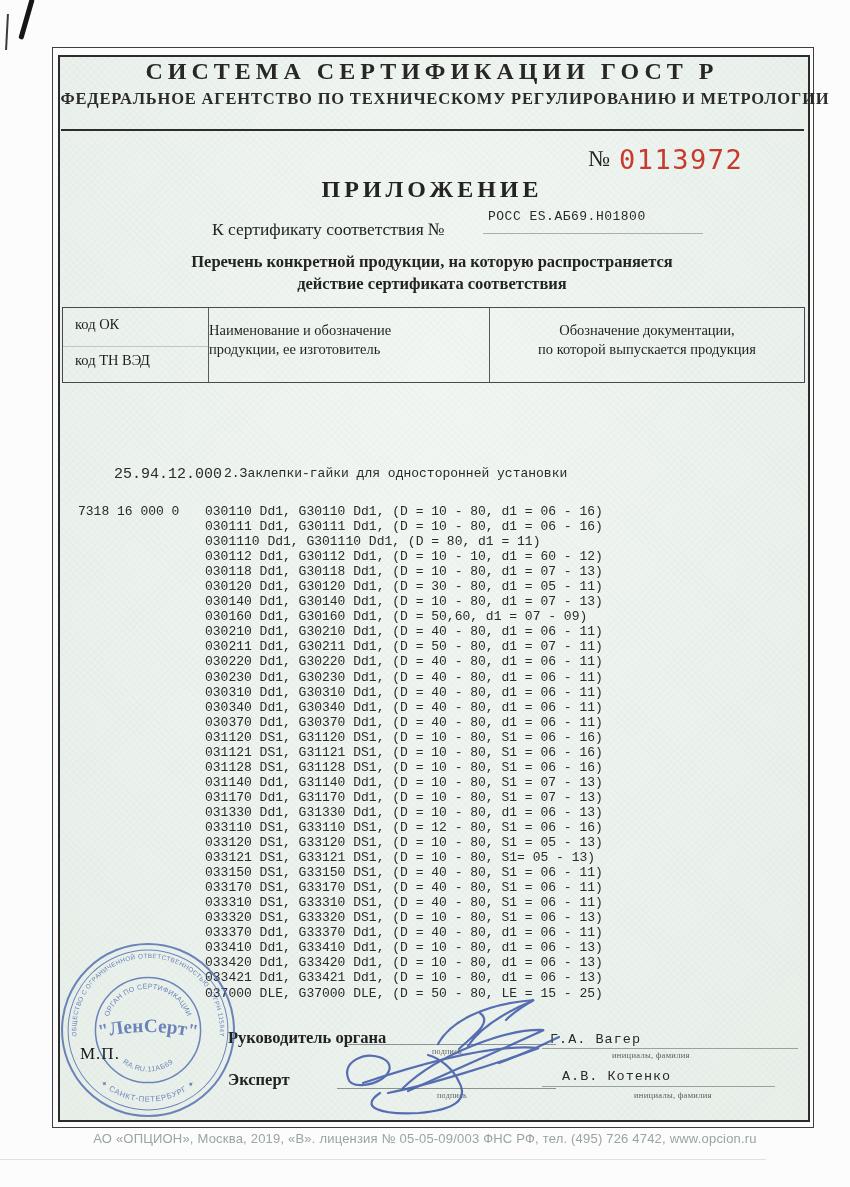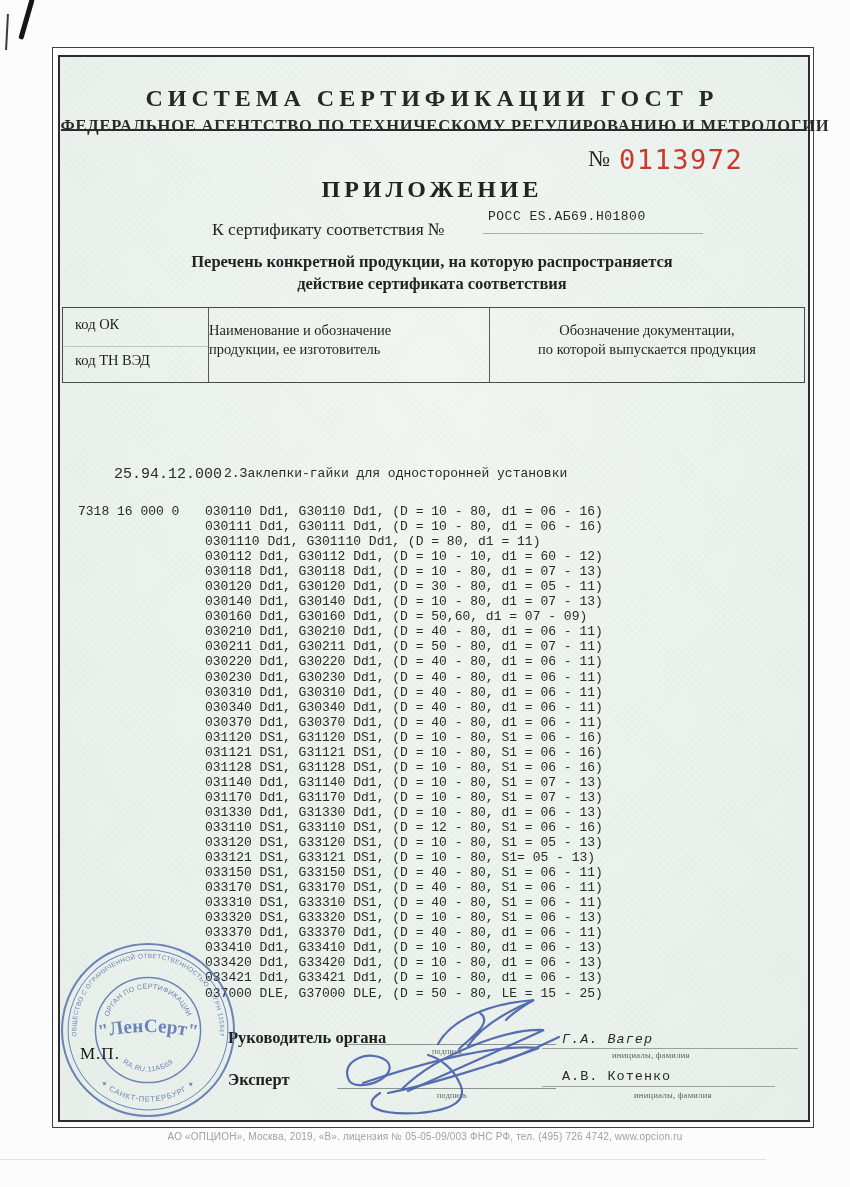--- a/index.html
+++ b/index.html
@@ -11,21 +11,21 @@
   .artifact2{left:6px;top:14px;width:2px;height:36px;background:#3a3a3a;transform:rotate(3deg);}
   
   .frame-outer{left:52px;top:47px;width:760px;height:1079px;border:1.5px solid #3f3f3f;}
   .frame-inner{left:58px;top:55px;width:748px;height:1063px;border:2.5px solid #2c2c2c;
     background:
       repeating-linear-gradient(45deg, rgba(160,190,175,0.06) 0 1px, transparent 1px 5px),
       repeating-linear-gradient(-45deg, rgba(160,190,200,0.05) 0 1px, transparent 1px 5px),
       radial-gradient(ellipse at 50% 30%, #f2f6f2 0%, #ecf2ed 55%, #e8efe9 100%);}
   
   .header-box{left:60.5px;top:57.5px;width:743px;height:71px;border-bottom:2px solid #2c2c2c;text-align:center;}
-  .title1{margin-top:27px;font-size:24px;font-weight:bold;letter-spacing:5px;color:#272727;white-space:nowrap;}
+  .title1{margin-top:0;font-size:24px;font-weight:bold;letter-spacing:5px;color:#272727;white-space:nowrap;}
   .title2{margin-top:4px;font-size:16.5px;font-weight:bold;letter-spacing:0.8px;color:#2a2a2a;white-space:nowrap;}
   .number-block{left:588px;top:146px;display:flex;align-items:flex-start;gap:9px;}
   .number-sign{font-size:23px;color:#222;}
   .number-digits{font-family:"DejaVu Sans Mono","Liberation Mono",monospace;font-size:27px;letter-spacing:1.5px;margin-top:-2px;}
   .appendix-title{left:58px;top:176px;width:748px;text-align:center;font-size:24px;font-weight:bold;letter-spacing:4px;color:#242424;}
   .cert-label{left:212px;top:219px;font-size:17.5px;color:#222;}
   .cert-number{left:488px;top:209px;font-family:"Liberation Mono","DejaVu Sans Mono",monospace;font-size:13px;letter-spacing:0.5px;color:#333;}
   .cert-underline{left:483px;top:233px;width:220px;height:1px;background:#a8b0aa;}
   .desc{left:58px;width:748px;text-align:center;font-weight:bold;font-size:16.5px;color:#242424;white-space:nowrap;}
   .desc1{top:252px;} .desc2{top:274px;}
@@ -49,28 +49,28 @@
   
   .role{font-weight:bold;font-size:16.5px;color:#222;white-space:nowrap;}
   .role1{left:228px;top:1028px;} .role2{left:228px;top:1070px;}
   .sigline{height:1px;background:#8b9390;}
   .sigline1{left:348px;top:1044px;width:208px;}
   .sigline2{left:337px;top:1088px;width:219px;}
   .nameline{height:1px;background:#9aa29c;}
   .nameline1{left:542px;top:1048px;width:256px;}
   .nameline2{left:542px;top:1086px;width:233px;}
   .sig-name{font-family:"Liberation Mono","DejaVu Sans Mono",monospace;font-size:13.5px;letter-spacing:1px;color:#2a2a2a;white-space:nowrap;}
-  .name1{left:562px;top:1032px;font-style:italic;} .name2{left:562px;top:1069px;}
+  .name1{left:550px;top:1032px;} .name2{left:562px;top:1069px;}
   .caption{font-size:8px;color:#5a5f5c;letter-spacing:0.3px;white-space:nowrap;}
   .cap-sign1{left:432px;top:1047px;} .cap-sign2{left:437px;top:1091px;}
   .cap-name1{left:612px;top:1050px;font-size:8.5px;} .cap-name2{left:634px;top:1090px;font-size:8.5px;}
   .mp-mark{left:80px;top:1044px;font-size:17px;letter-spacing:1px;color:#1a1a1a;z-index:6;}
   
   .footer-imprint{left:0;top:1131px;width:850px;text-align:center;font-family:"Liberation Sans",sans-serif;
-                  font-size:10px;color:#9aa4a4;letter-spacing:0.2px;}
+                  font-size:13px;color:#9aa4a4;letter-spacing:0.2px;}
   .faint-line{left:0;top:1159px;width:766px;height:1px;background:#dfe3df;}
   .stamp-svg{left:60px;top:942px;z-index:5;}
   .scribble-svg{left:318px;top:992px;z-index:5;}
 </style>
 </head>
 <body>
 
 <div class="sheet">
 
   <div class="abs artifact1"></div>

